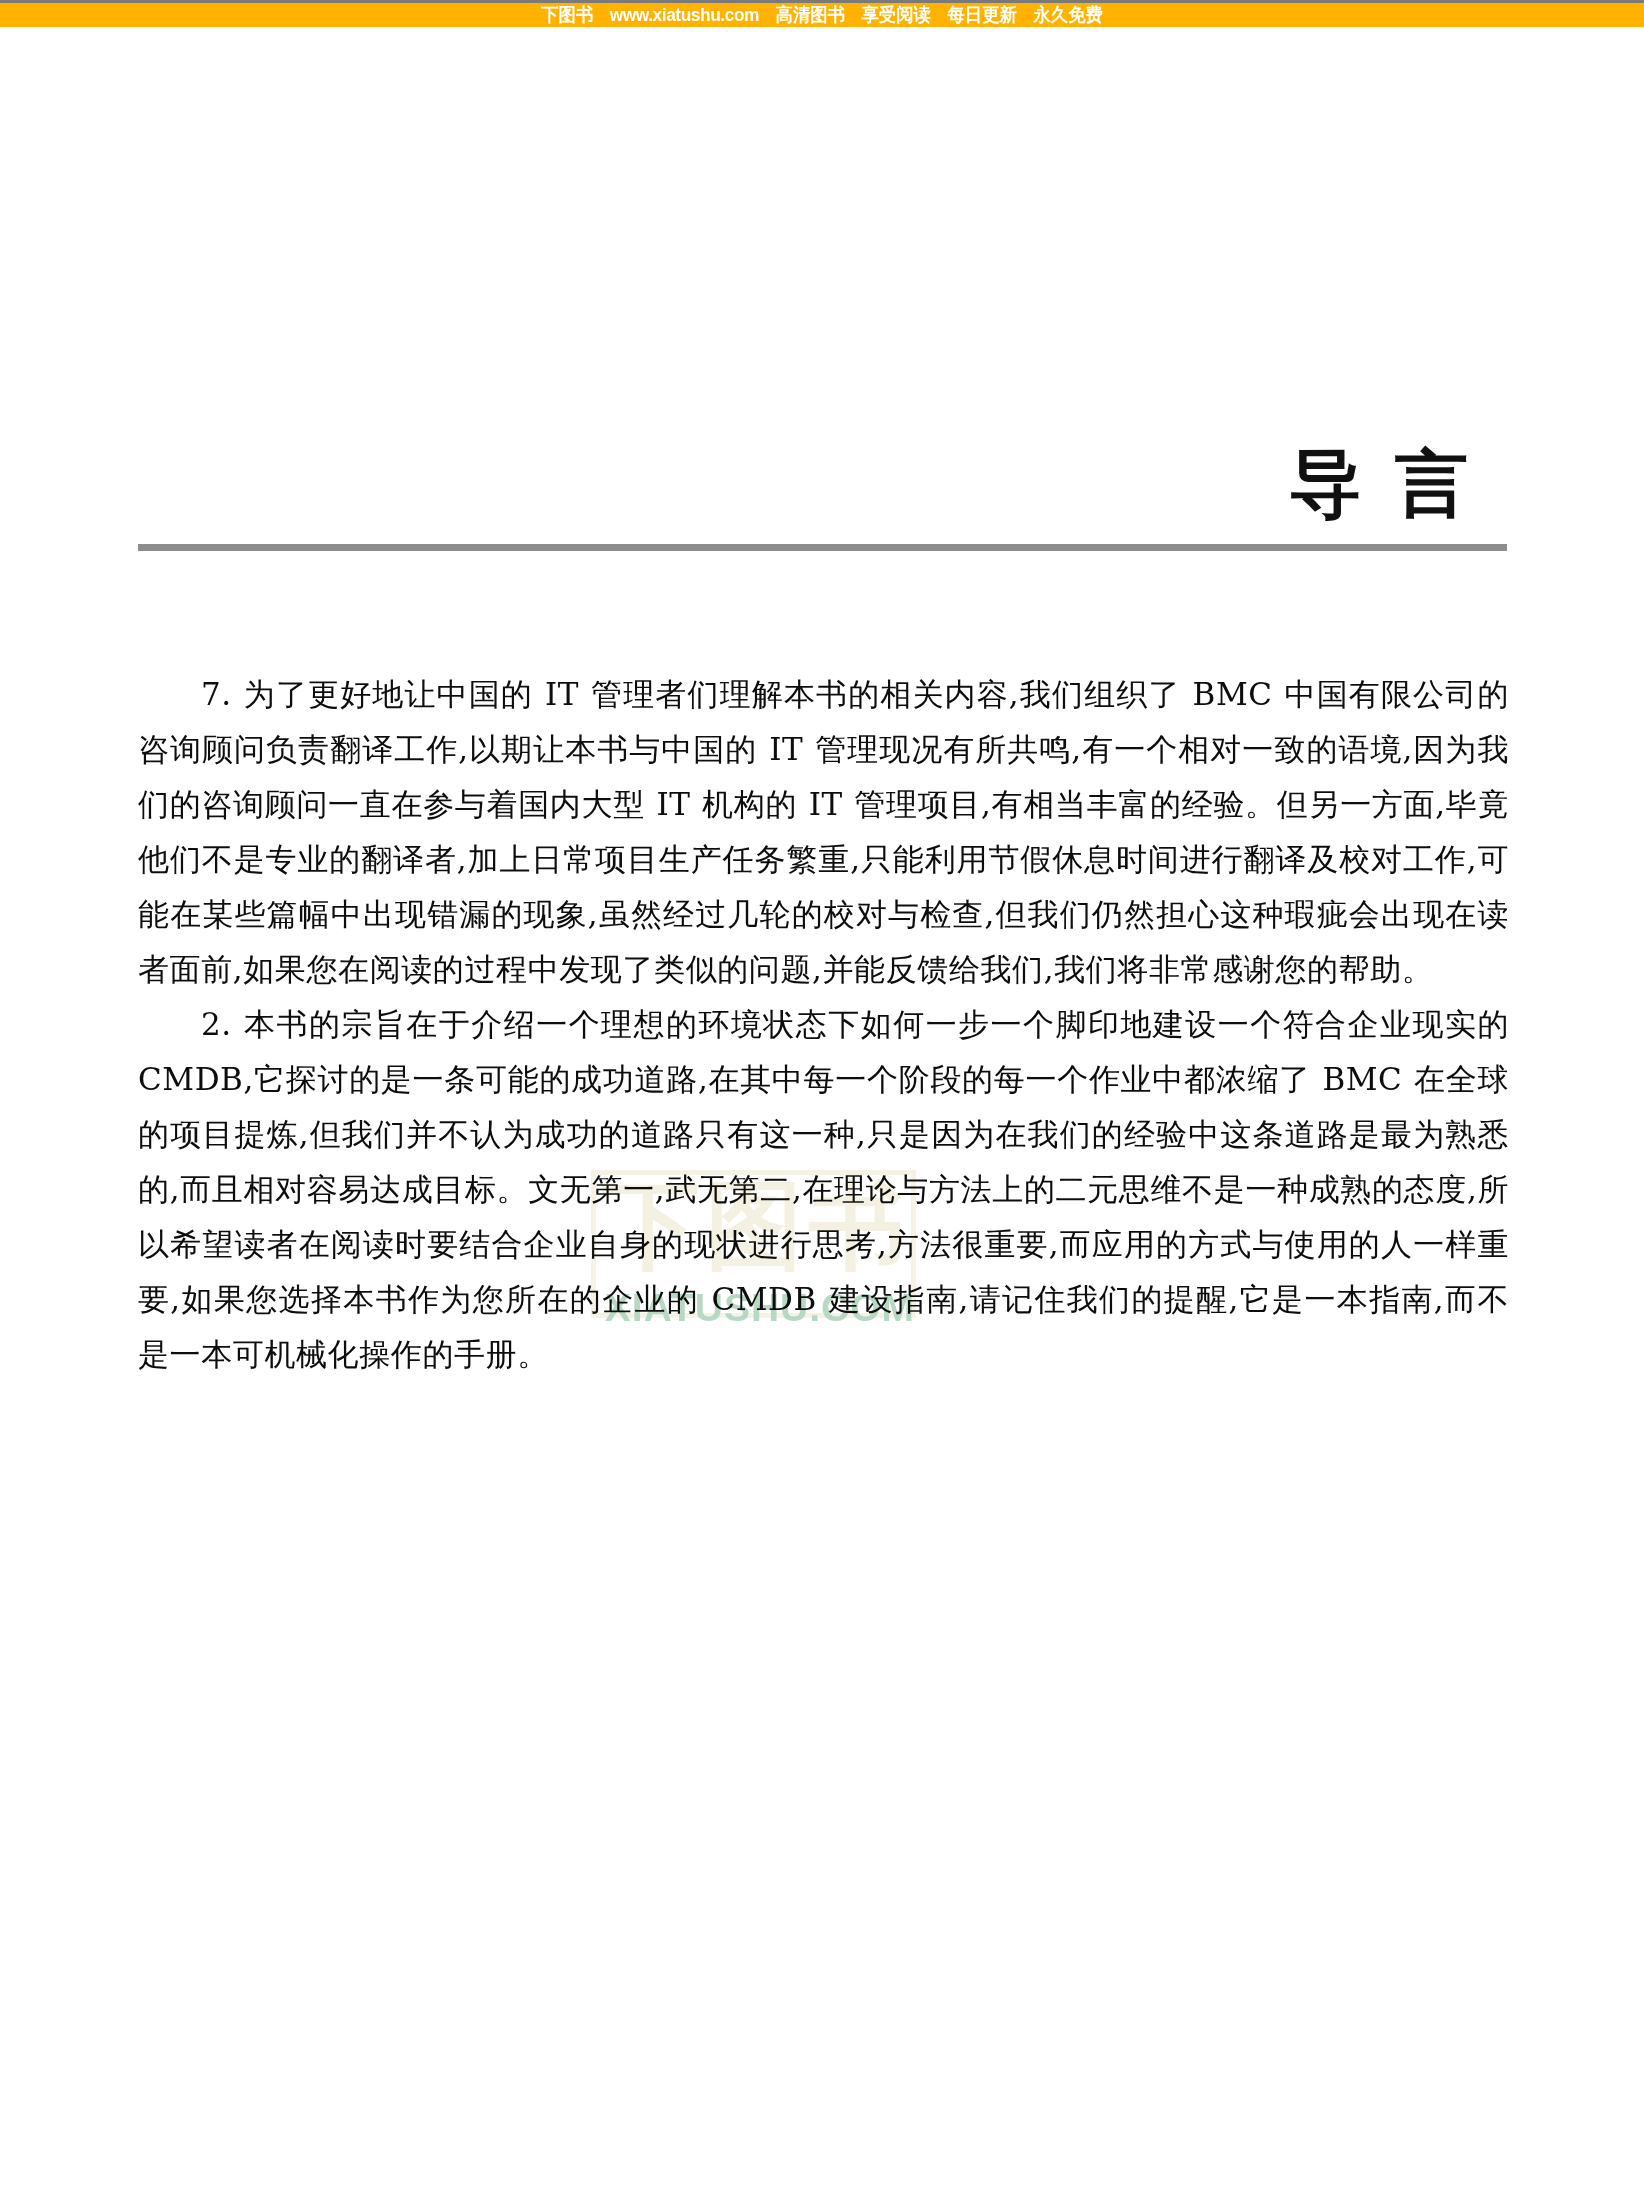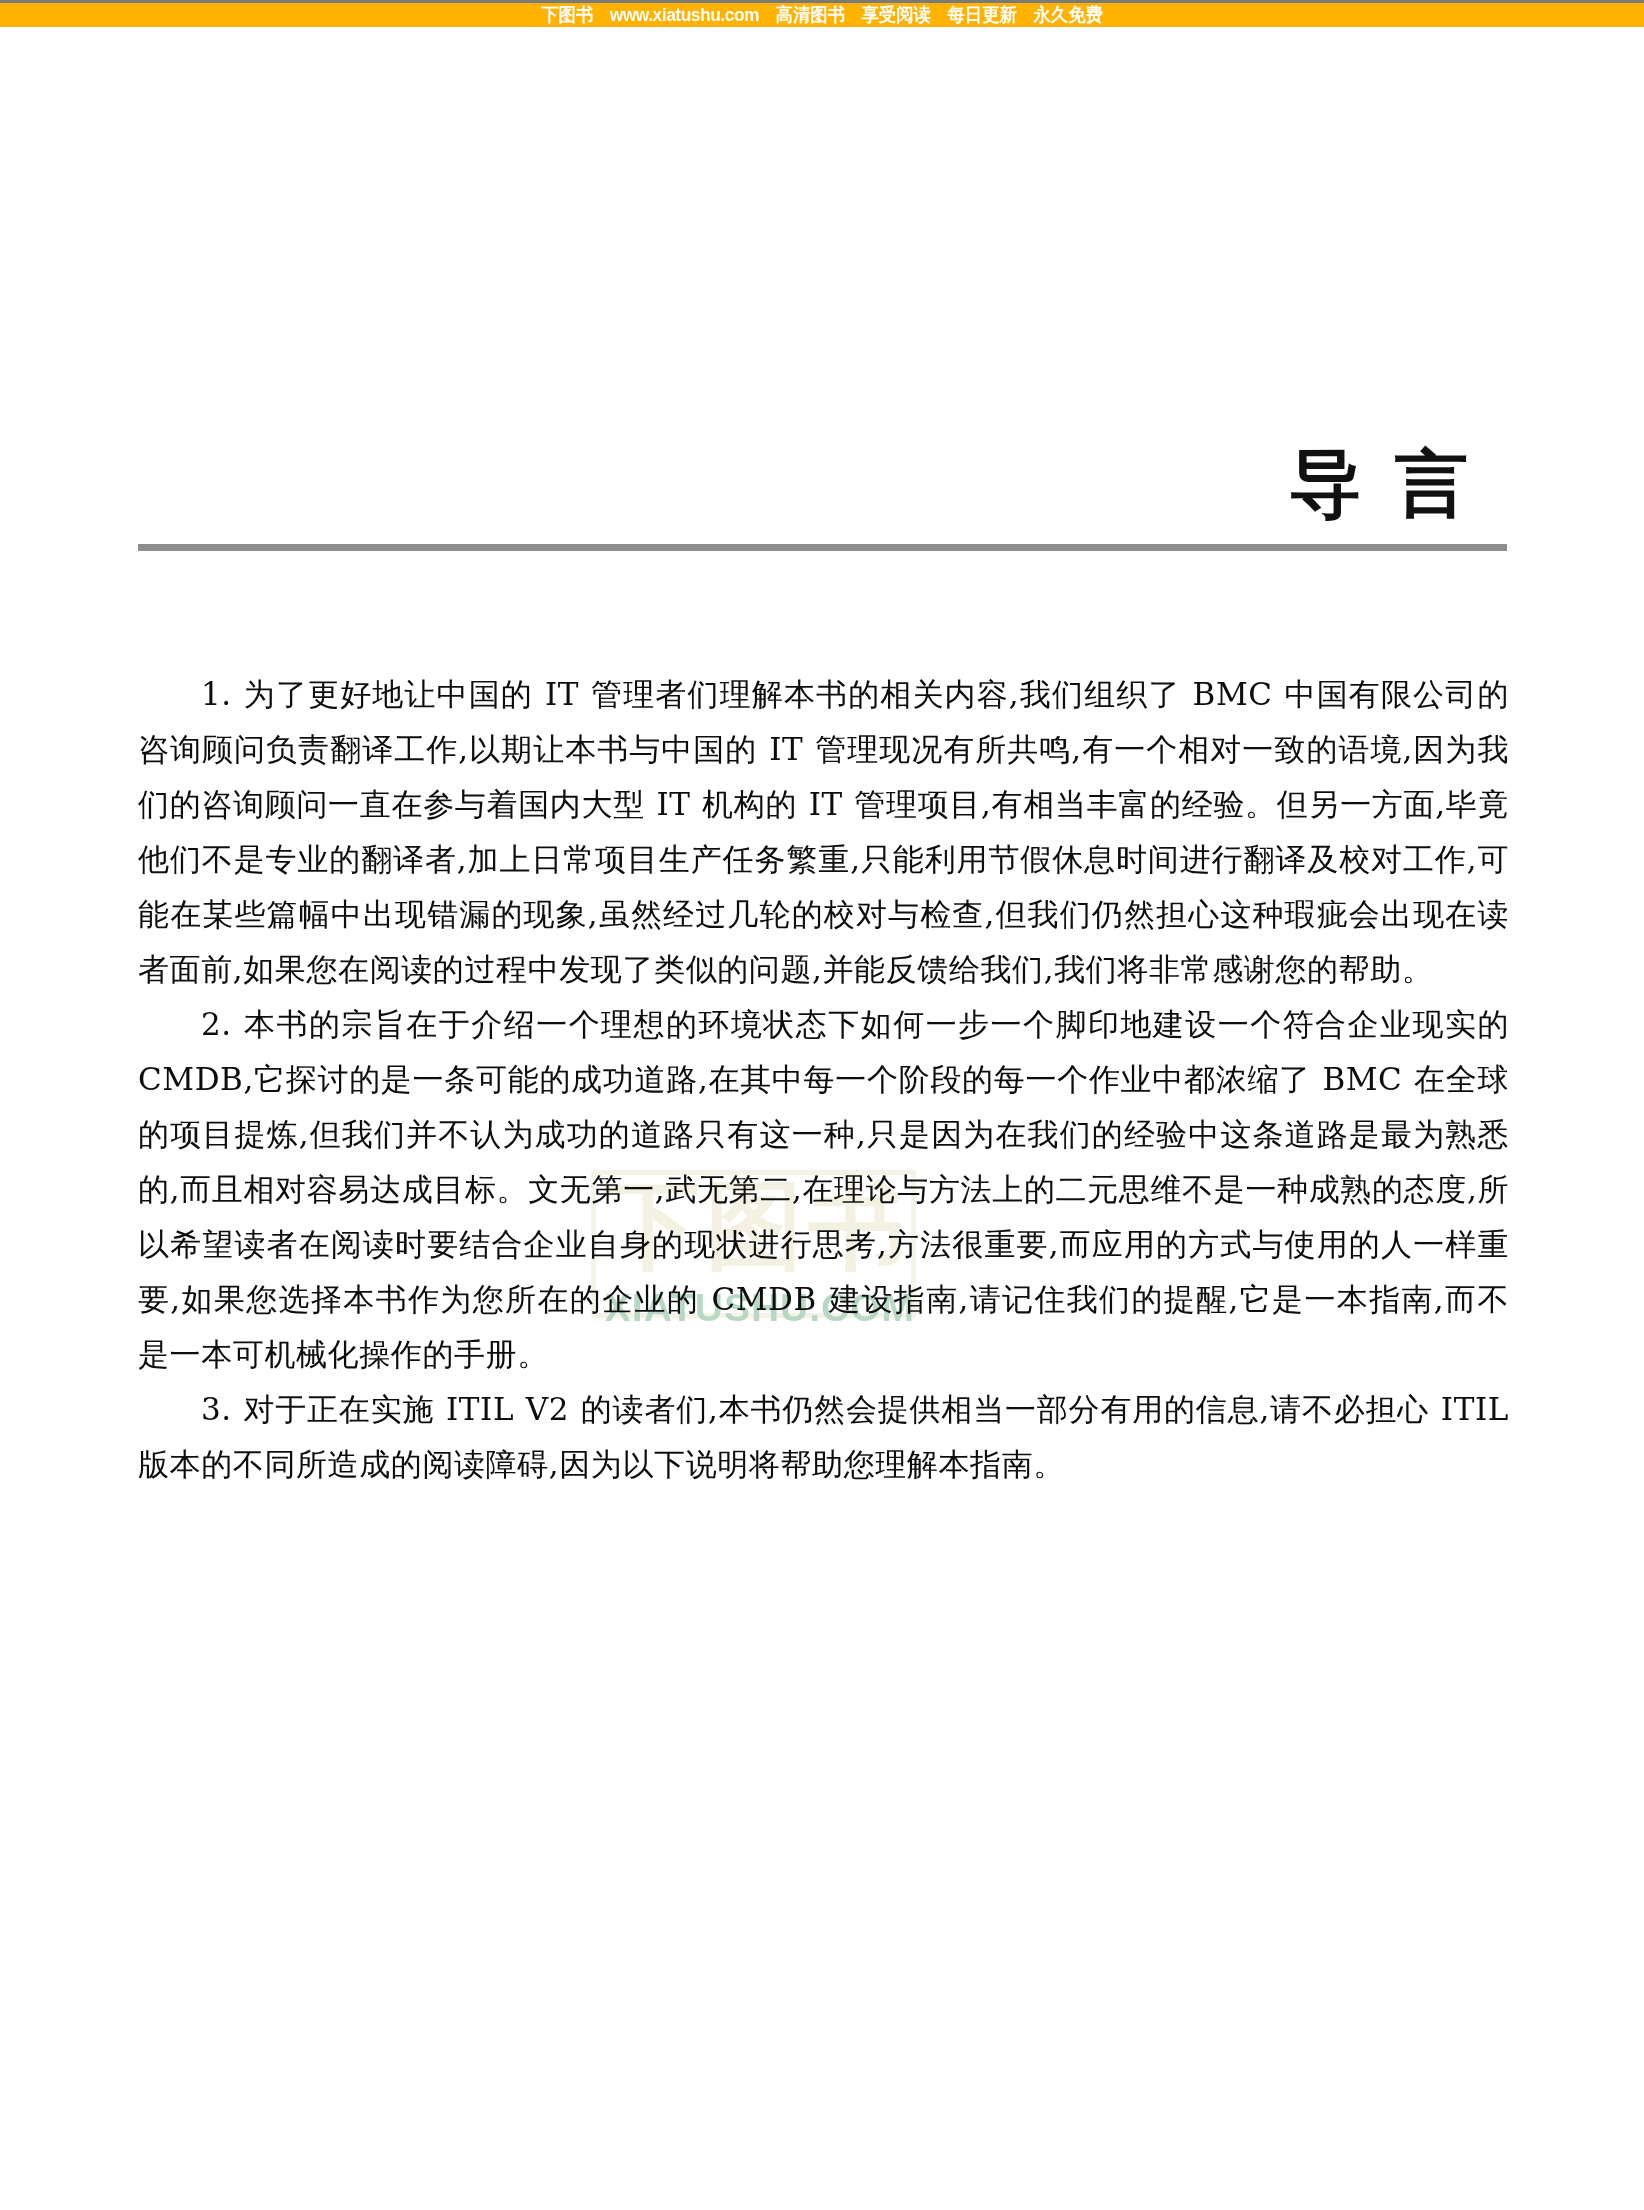--- a/index.html
+++ b/index.html
@@ -238,23 +238,22 @@
       <div class="wm-chars">下图书</div>
       <div class="wm-sub">XIATUSHU.COM</div>
     </div>
 
     <div class="heading-wrap">
       <div class="heading-title">导言</div>
       <div class="heading-rule"></div>
     </div>
 
     <div class="body-copy">
-      <p class="para">1. 为了更好地让中国的 IT 管理者们理解本书的相关内容,我们组织了 BMC 中国有限公司的咨询顾问负责翻译工作,以期让本书与中国的 IT 管理现况有所共鸣,有一个相对一致的语境,因为我们的咨询顾问一直在参与着国内大型 IT 机构的 IT 管理项目,有相当丰富的经验。但另一方面,毕竟他们不是专业的翻译者,加上日常项目生产任务繁重,只能利用节假休息时间进行翻译及校对工作,可能在某些篇幅中出现错漏的现象,虽然经过几轮的校对与检查,但我们仍然担心这种瑕疵会出现在读者面前,如果您在阅读的过程中发现了类似的问题,并能反馈给我们,我们将非常感谢您的帮助。</p>
+      <p class="para">7. 为了更好地让中国的 IT 管理者们理解本书的相关内容,我们组织了 BMC 中国有限公司的咨询顾问负责翻译工作,以期让本书与中国的 IT 管理现况有所共鸣,有一个相对一致的语境,因为我们的咨询顾问一直在参与着国内大型 IT 机构的 IT 管理项目,有相当丰富的经验。但另一方面,毕竟他们不是专业的翻译者,加上日常项目生产任务繁重,只能利用节假休息时间进行翻译及校对工作,可能在某些篇幅中出现错漏的现象,虽然经过几轮的校对与检查,但我们仍然担心这种瑕疵会出现在读者面前,如果您在阅读的过程中发现了类似的问题,并能反馈给我们,我们将非常感谢您的帮助。</p>
       <p class="para">2. 本书的宗旨在于介绍一个理想的环境状态下如何一步一个脚印地建设一个符合企业现实的 CMDB,它探讨的是一条可能的成功道路,在其中每一个阶段的每一个作业中都浓缩了 BMC 在全球的项目提炼,但我们并不认为成功的道路只有这一种,只是因为在我们的经验中这条道路是最为熟悉的,而且相对容易达成目标。文无第一,武无第二,在理论与方法上的二元思维不是一种成熟的态度,所以希望读者在阅读时要结合企业自身的现状进行思考,方法很重要,而应用的方式与使用的人一样重要,如果您选择本书作为您所在的企业的 CMDB 建设指南,请记住我们的提醒,它是一本指南,而不是一本可机械化操作的手册。</p>
-      <p class="para">3. 对于正在实施 ITIL V2 的读者们,本书仍然会提供相当一部分有用的信息,请不必担心 ITIL 版本的不同所造成的阅读障碍,因为以下说明将帮助您理解本指南。</p>
     </div>
 
     <div class="footer-ornament">
       <div class="orn-square"></div>
       <div class="orn-line"></div>
       <div class="orn-dotted-circle"></div>
       <div class="orn-pill">
         <span class="orn-dot"></span>
         <span class="orn-number">1</span>
         <span class="orn-dot"></span>

